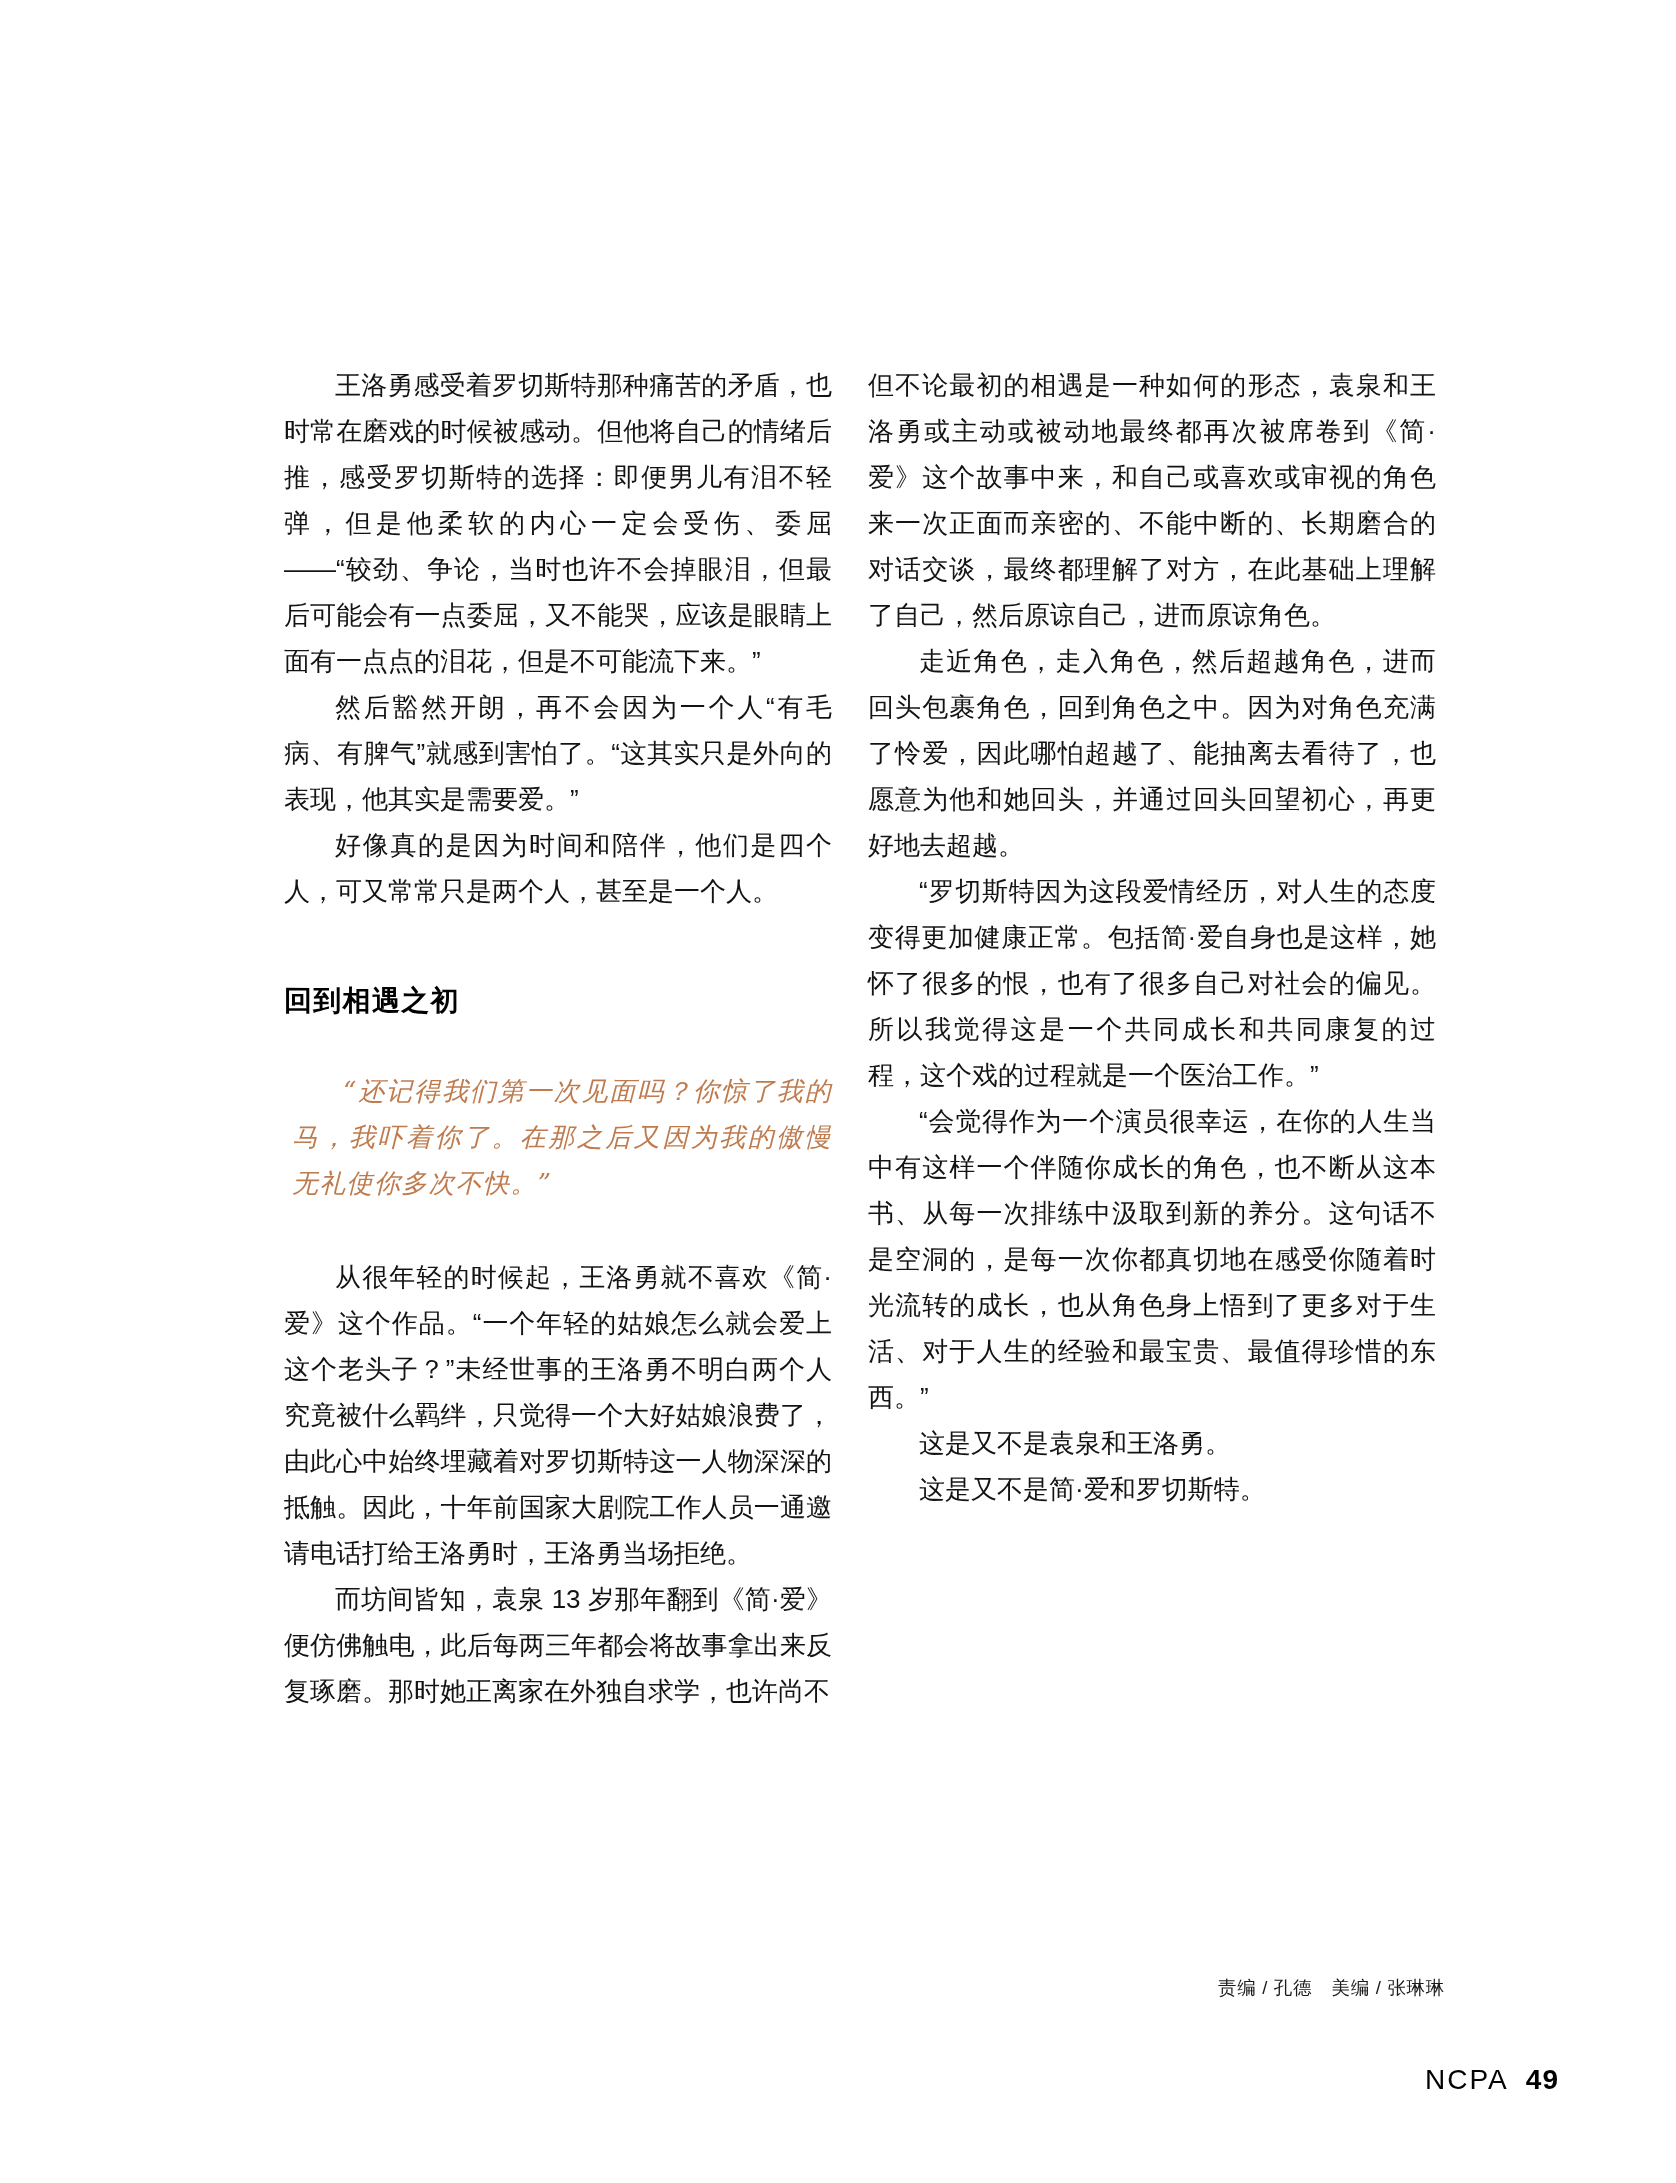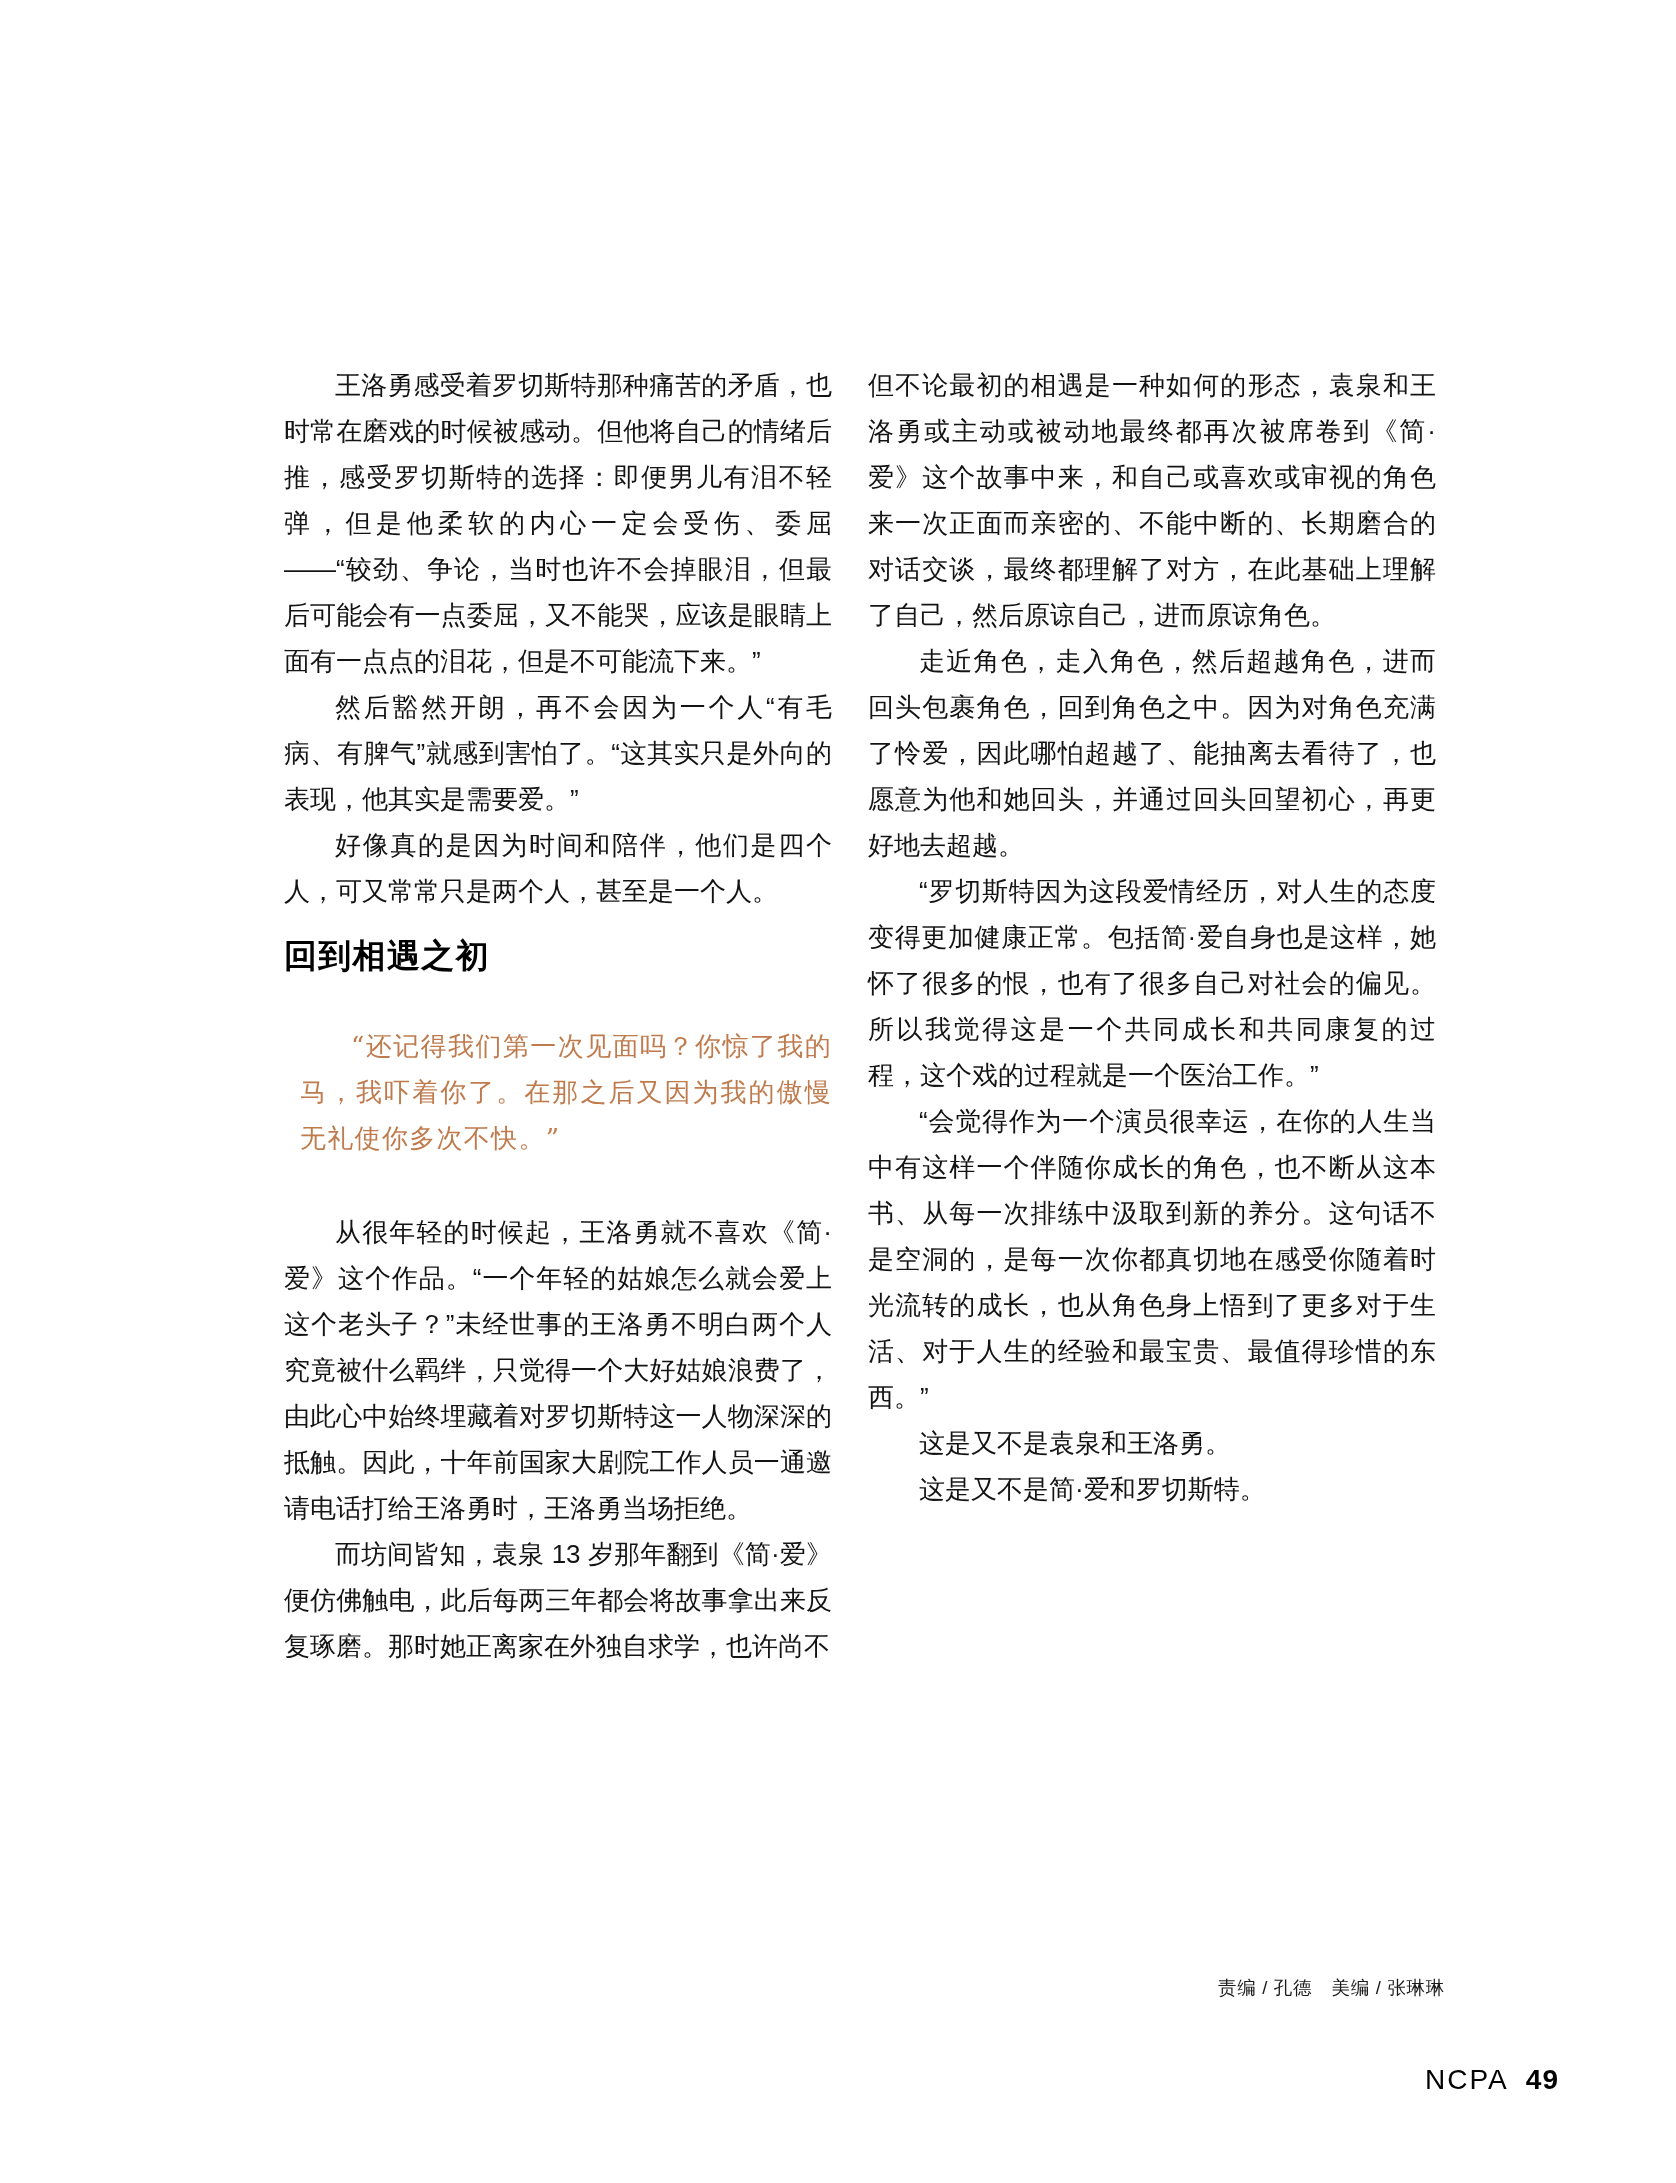--- a/index.html
+++ b/index.html
@@ -20,32 +20,33 @@
     font-size:26px;
     line-height:46px;
     text-align:justify;
     text-indent:51px;
     font-weight:400;
     color:#131313;
   }
   
   .column.right .para-group .body-p:first-child{text-indent:0;}
   .section-heading{
-    margin:21px 0 0 0;
-    font-size:33px;
+    margin:66px 0 0 0;
+    font-size:28px;
     line-height:42px;
     font-weight:700;
     color:#000;
     letter-spacing:1.3px;
   }
   .pull-quote{
-    margin:46px 0 0 16px;
+    margin:46px 0 0 8px;
     font-size:26px;
     line-height:46px;
     color:#bf7b4d;
+    font-style:italic;
     font-family:"DejaVu Serif","Liberation Serif",serif;
     text-align:justify;
     text-indent:51px;
     letter-spacing:1.3px;
   }
   .resume{margin-top:48px;}
   .closing-wrap{white-space:normal;}
   .seal{
     display:inline-block;
     vertical-align:-5.3px;

